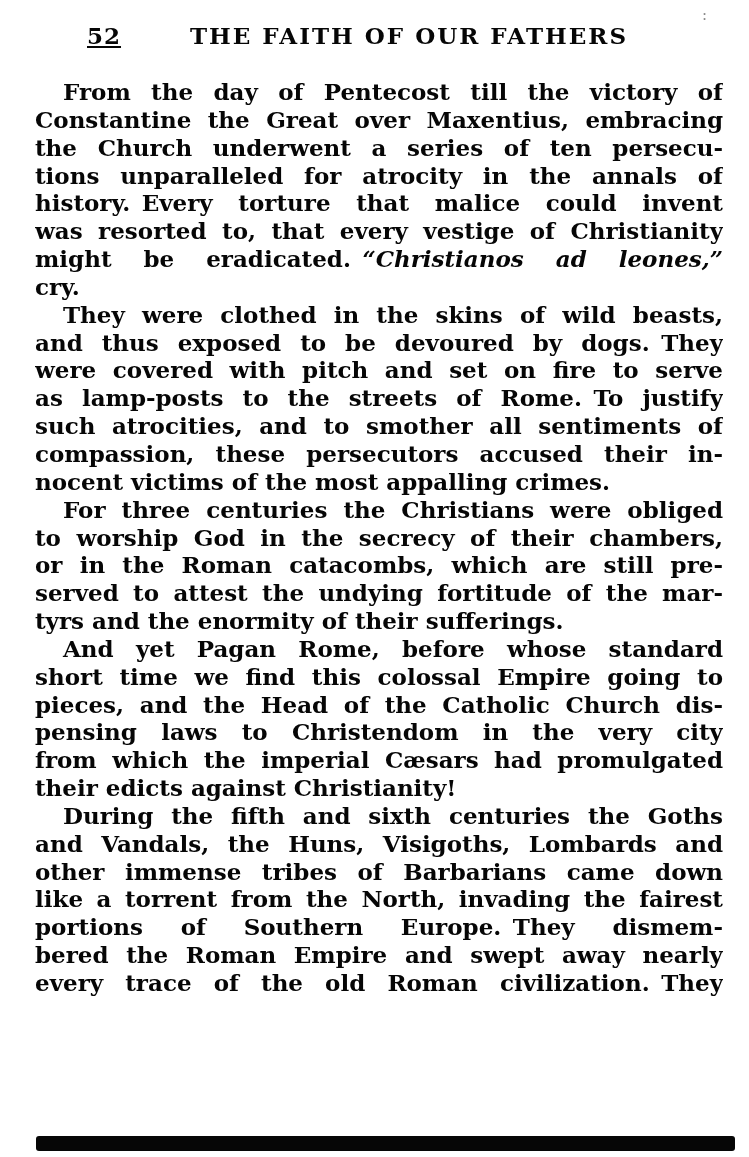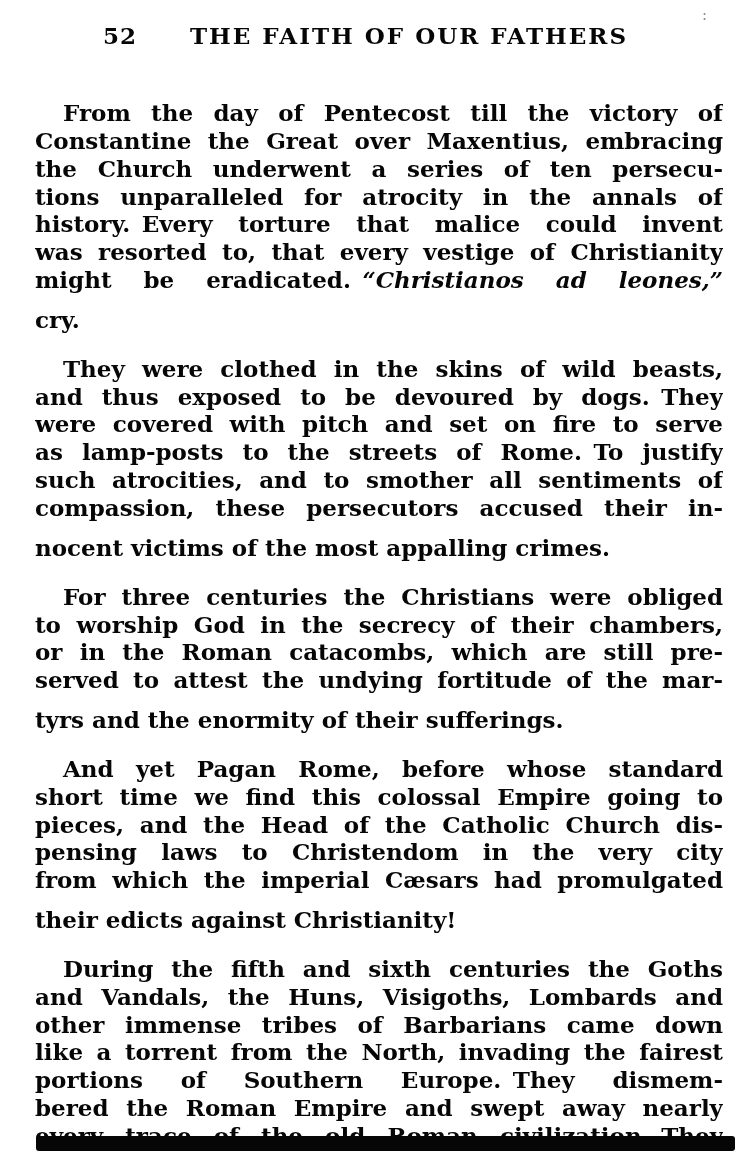--- a/index.html
+++ b/index.html
@@ -16,23 +16,24 @@
     font-family: "DejaVu Serif", "Liberation Serif", serif;
     font-weight: 700;
   }
   .running-header {
     position: absolute;
     top: 22px; left: 35px;
     width: 688px; height: 28px;
   }
   .page-num {
     position: absolute;
-    left: 68px; top: 0;
+    left: 52px; top: 0;
     font-size: 23px;
     letter-spacing: 1px;
+    text-decoration: underline;
   }
   .running-title {
     display: block;
     position: absolute;
     left: 30px; top: 0;
     width: 688px;
     text-align: center;
     font-size: 23px;
     letter-spacing: 2px;
     white-space: nowrap;
@@ -52,27 +53,26 @@
   .line {
     height: 27.85px;
     line-height: 27.85px;
     font-size: 23px;
     text-align: justify;
     text-align-last: justify;
     -moz-text-align-last: justify;
     overflow: hidden;
     white-space: nowrap;
   }
-  .line.indent { padding-left: 28px; margin-top: 21px; }
+  .line.indent { padding-left: 28px; }
   .line.noj {
     text-align: left;
     text-align-last: left;
     -moz-text-align-last: left;
     white-space: normal;
-    margin-top: 12px;
   }
   .line i { }
   .scan-bar {
     position: absolute;
     left: 36px; top: 1136px;
     width: 699px; height: 15px;
     background: #060606;
     border-radius: 3px;
   }
 </style>

